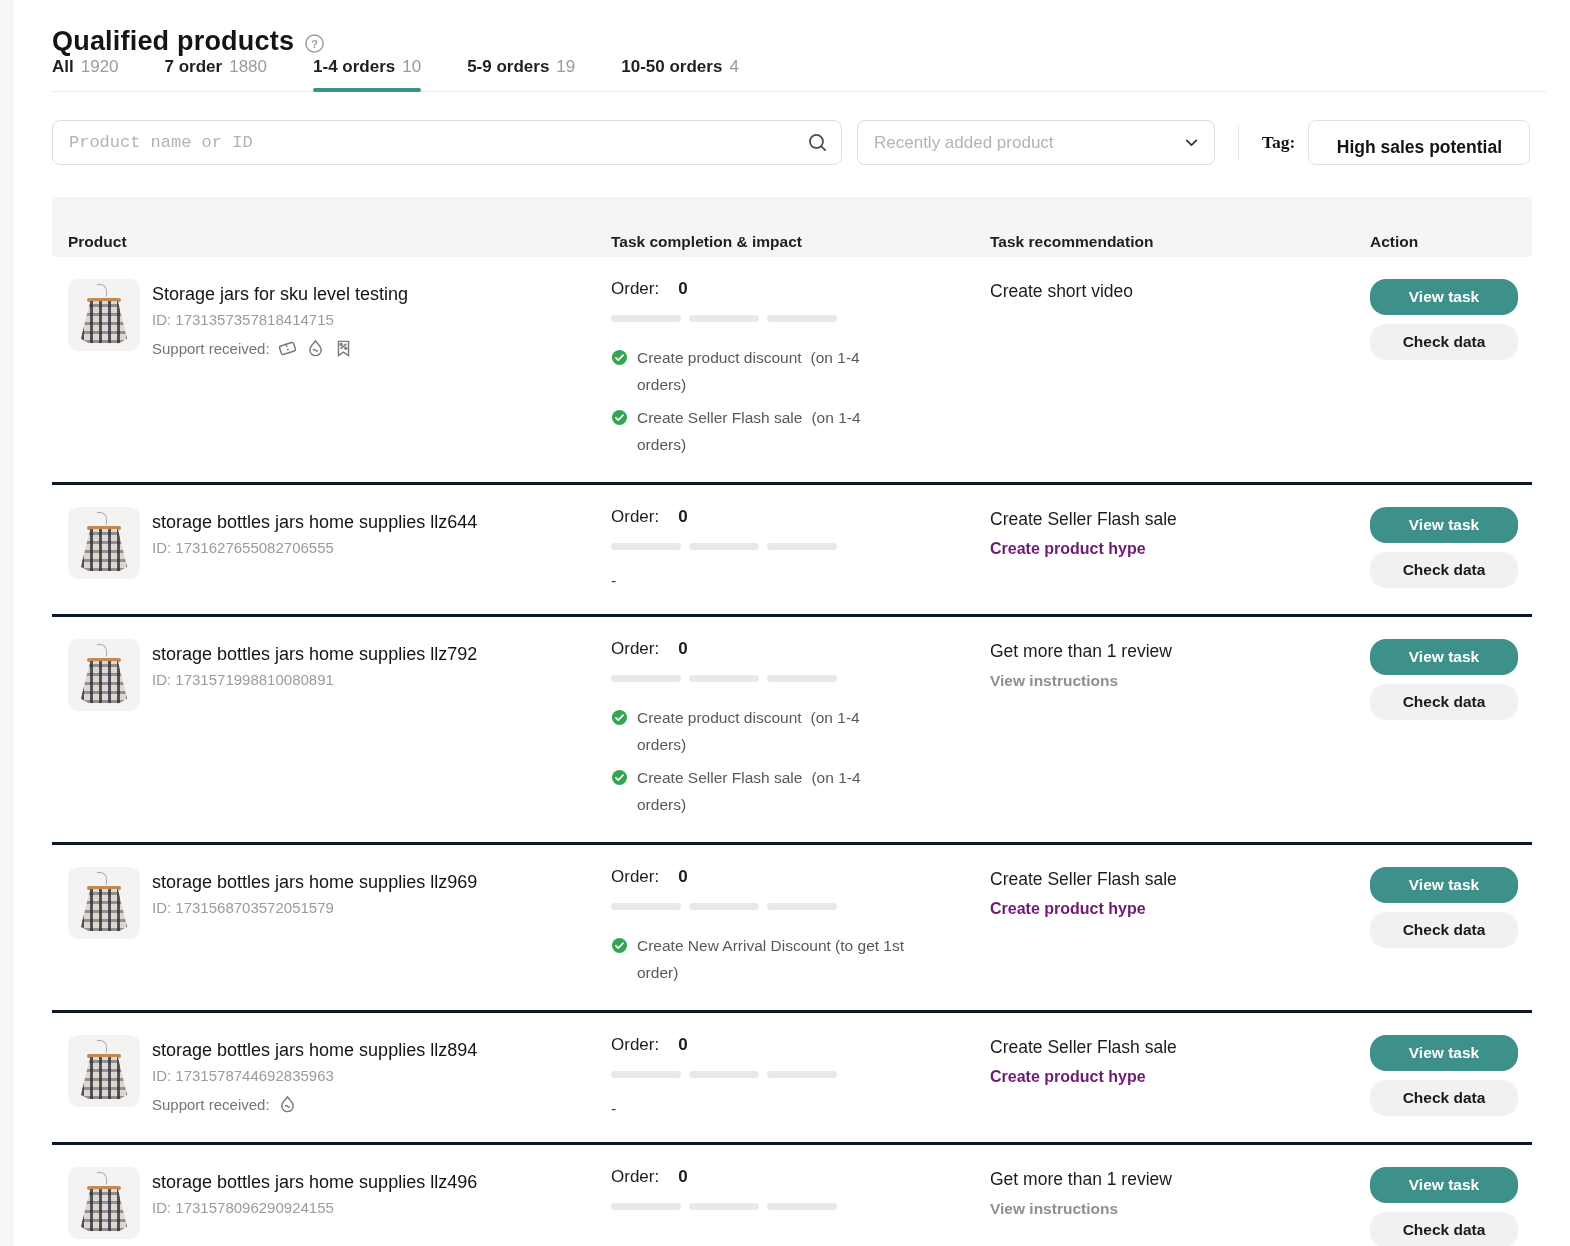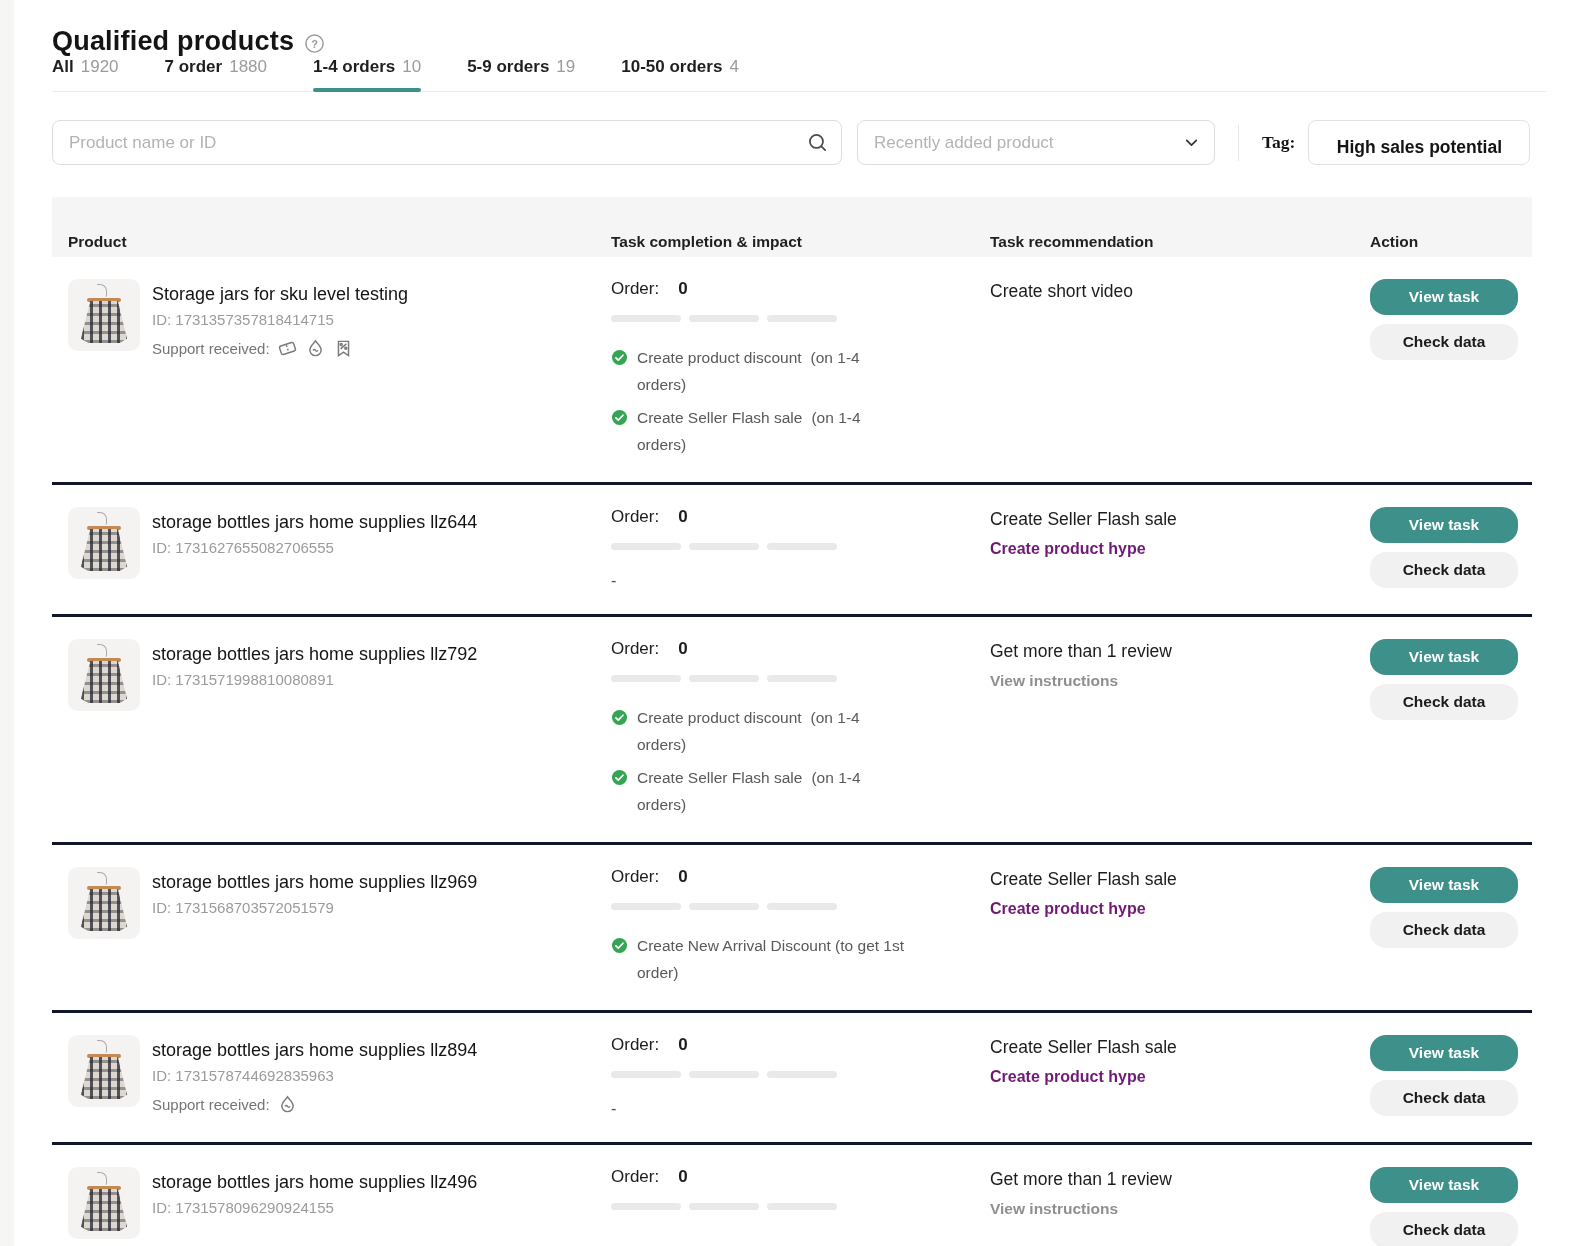--- a/index.html
+++ b/index.html
@@ -15,21 +15,21 @@
   
   .tabs { display:flex; gap:46px; border-bottom:1px solid #ebebeb; }
   .tab { display:flex; gap:7px; align-items:baseline; font-size:17px; padding-bottom:14px; position:relative; cursor:pointer; }
   .tab .tlabel { font-weight:700; color:#1f1f1f; }
   .tab .tcount { font-weight:400; color:#9b9b9b; }
   .tab.active::after { content:""; position:absolute; left:0; right:0; bottom:-1px; height:4px; border-radius:2px; background:#3E908A; }
 
   
   .filters { display:flex; align-items:center; margin-top:28px; }
   .search-box { position:relative; width:790px; }
-  .search-box input { width:100%; height:45px; border:1px solid #dedede; border-radius:8px; padding:0 44px 0 16px; font-size:17px; color:#222; outline:none; font-family:Liberation Sans, sans-serif; }
+  .search-box input { width:100%; height:45px; border:1px solid #dedede; border-radius:8px; padding:0 44px 0 16px; font-size:17px; color:#222; outline:none; font-family:Liberation Mono, monospace; }
   .search-box input::placeholder { color:#b3b3b3; }
   .search-ic { position:absolute; right:14px; top:12px; width:21px; height:21px; }
   .select-box { margin-left:15px; width:358px; height:45px; border:1px solid #dedede; border-radius:8px; display:flex; align-items:center; justify-content:space-between; padding:0 14px 0 16px; cursor:pointer; }
   .select-box .sel-text { font-size:17px; color:#b3b3b3; }
   .select-box svg { width:17px; height:17px; }
   .vdivider { width:1px; height:36px; background:#e6e6e6; margin:0 23px; }
   .tag-label { font-size:17.5px; font-weight:600; color:#141414; margin-right:13px;font-family:Liberation Serif, serif; }
   .tag-btn { height:45px; min-width:222px; border:1px solid #e2e2e2; background:#fff; border-radius:8px; padding:16px 20px; font-size:17.5px; font-weight:600; color:#141414; font-family:"Liberation Sans", sans-serif; cursor:pointer; }
 
   

